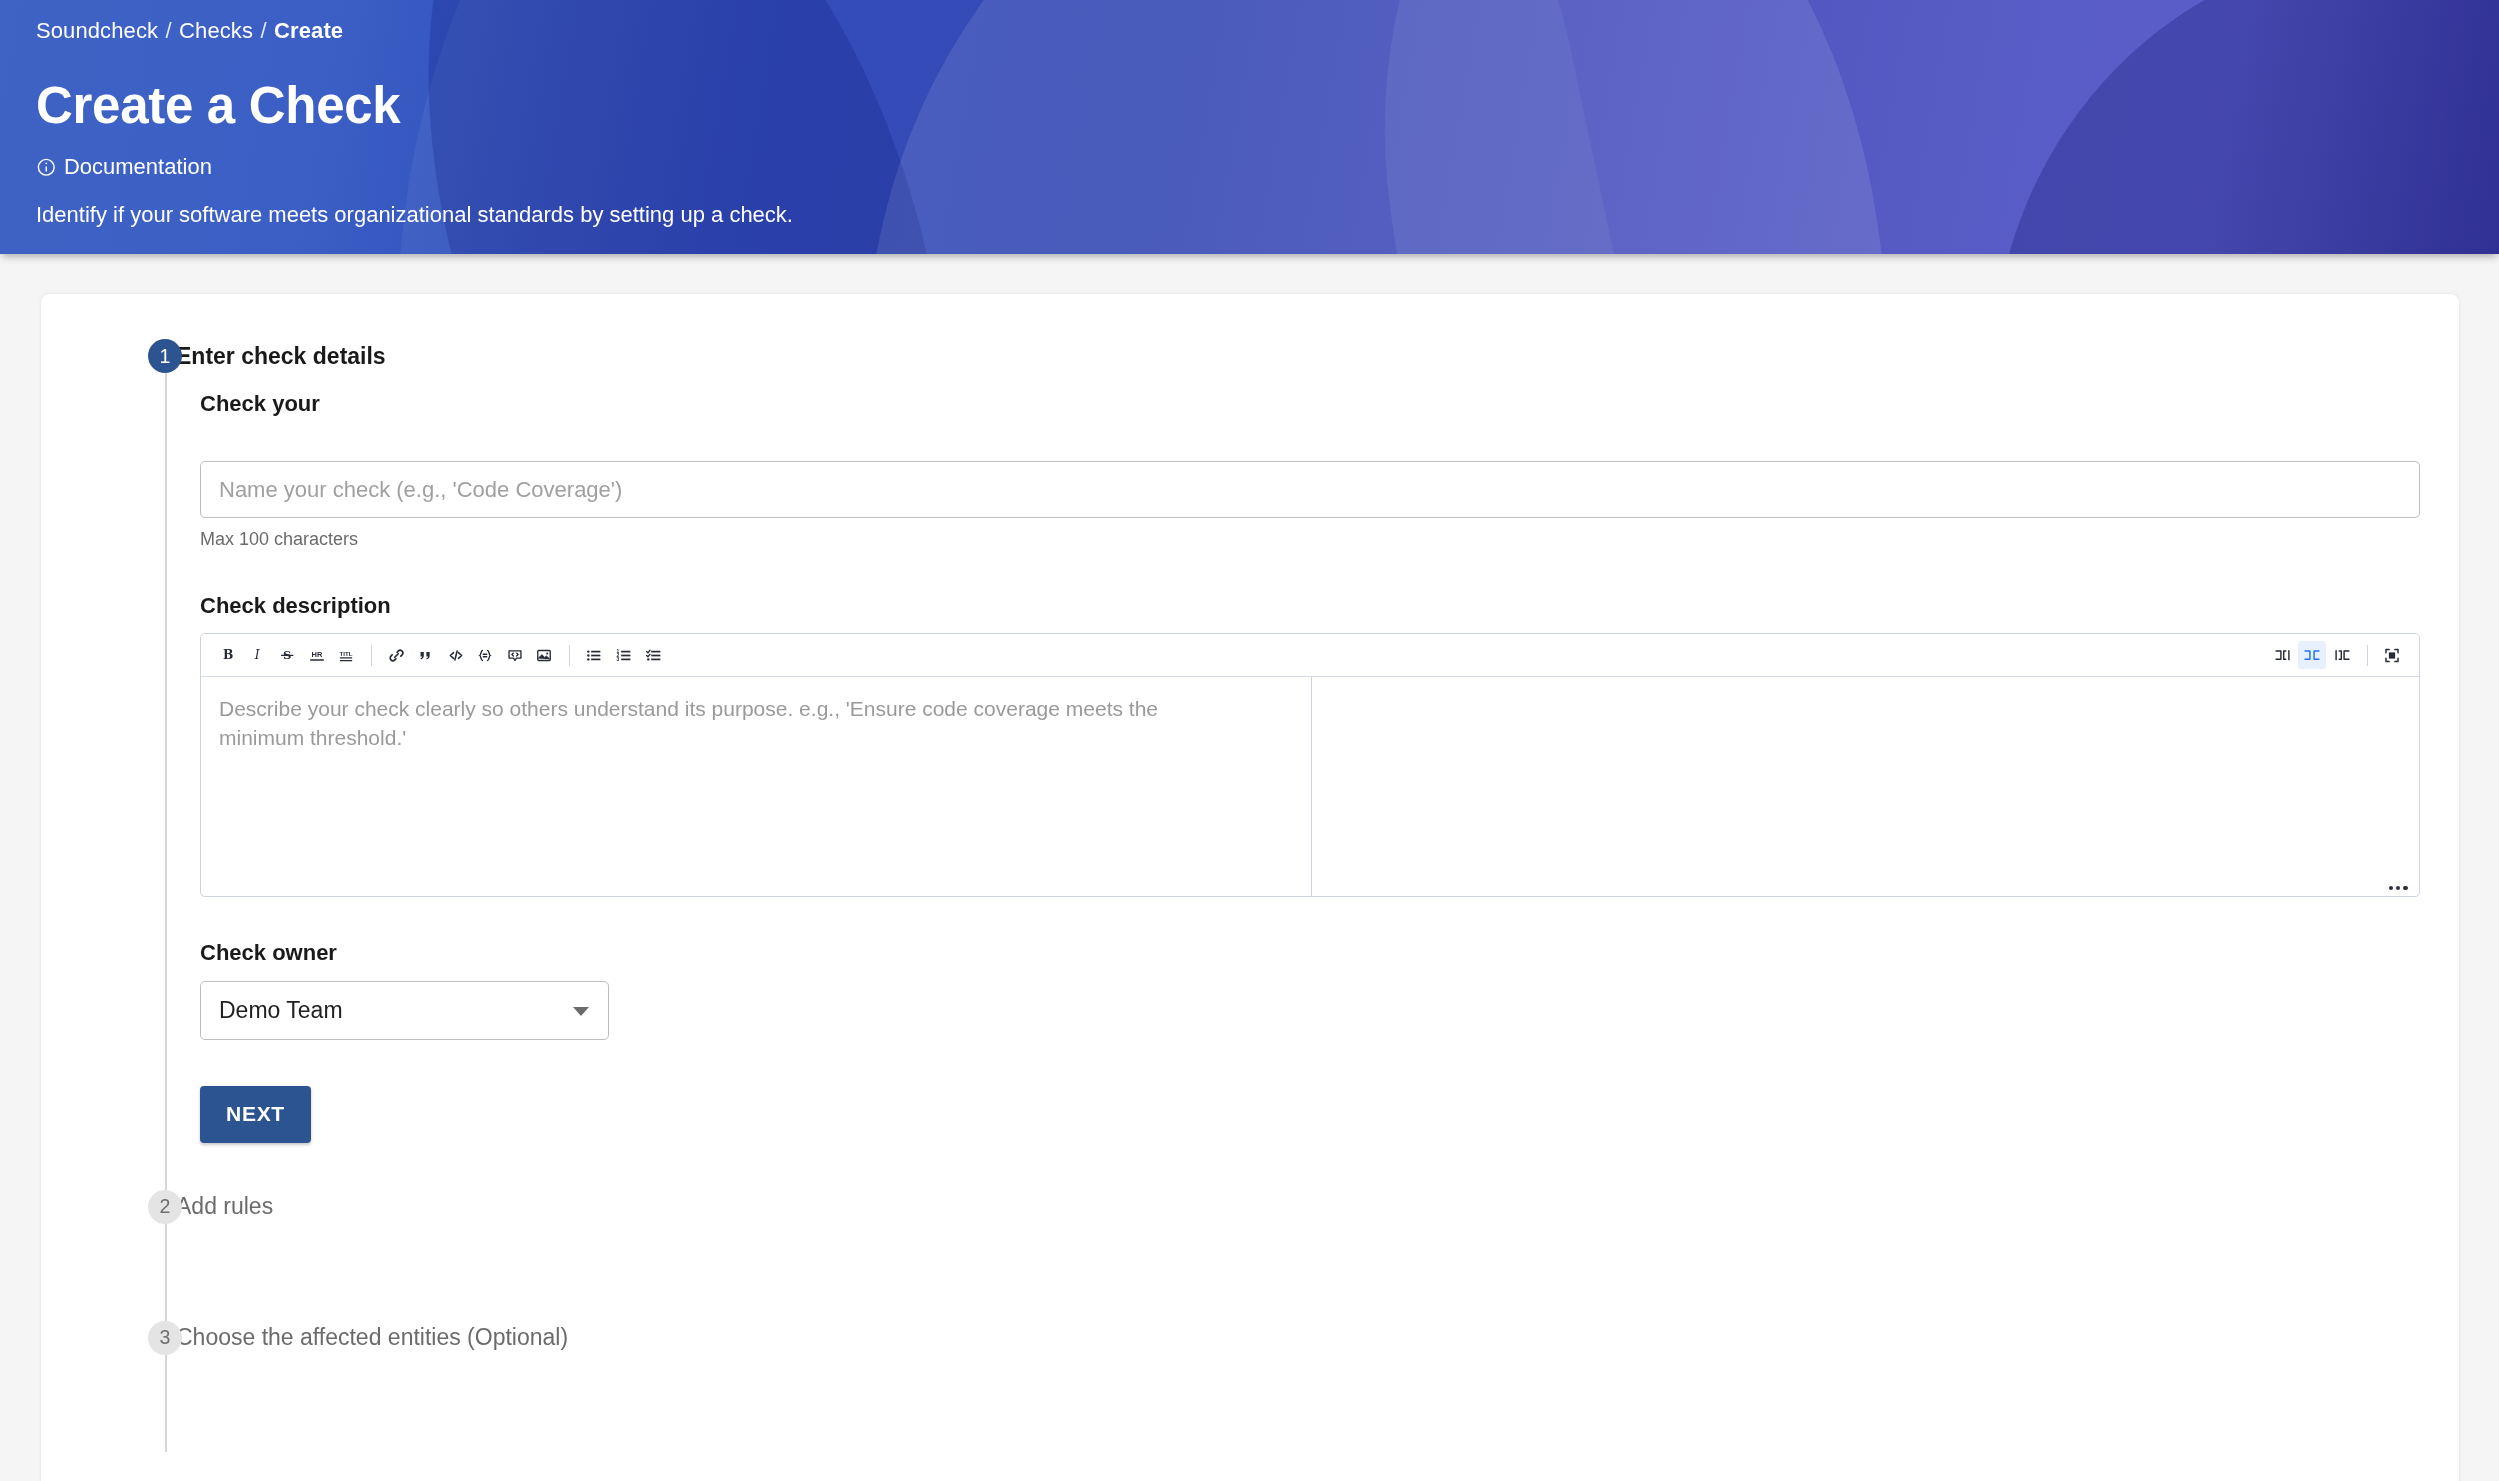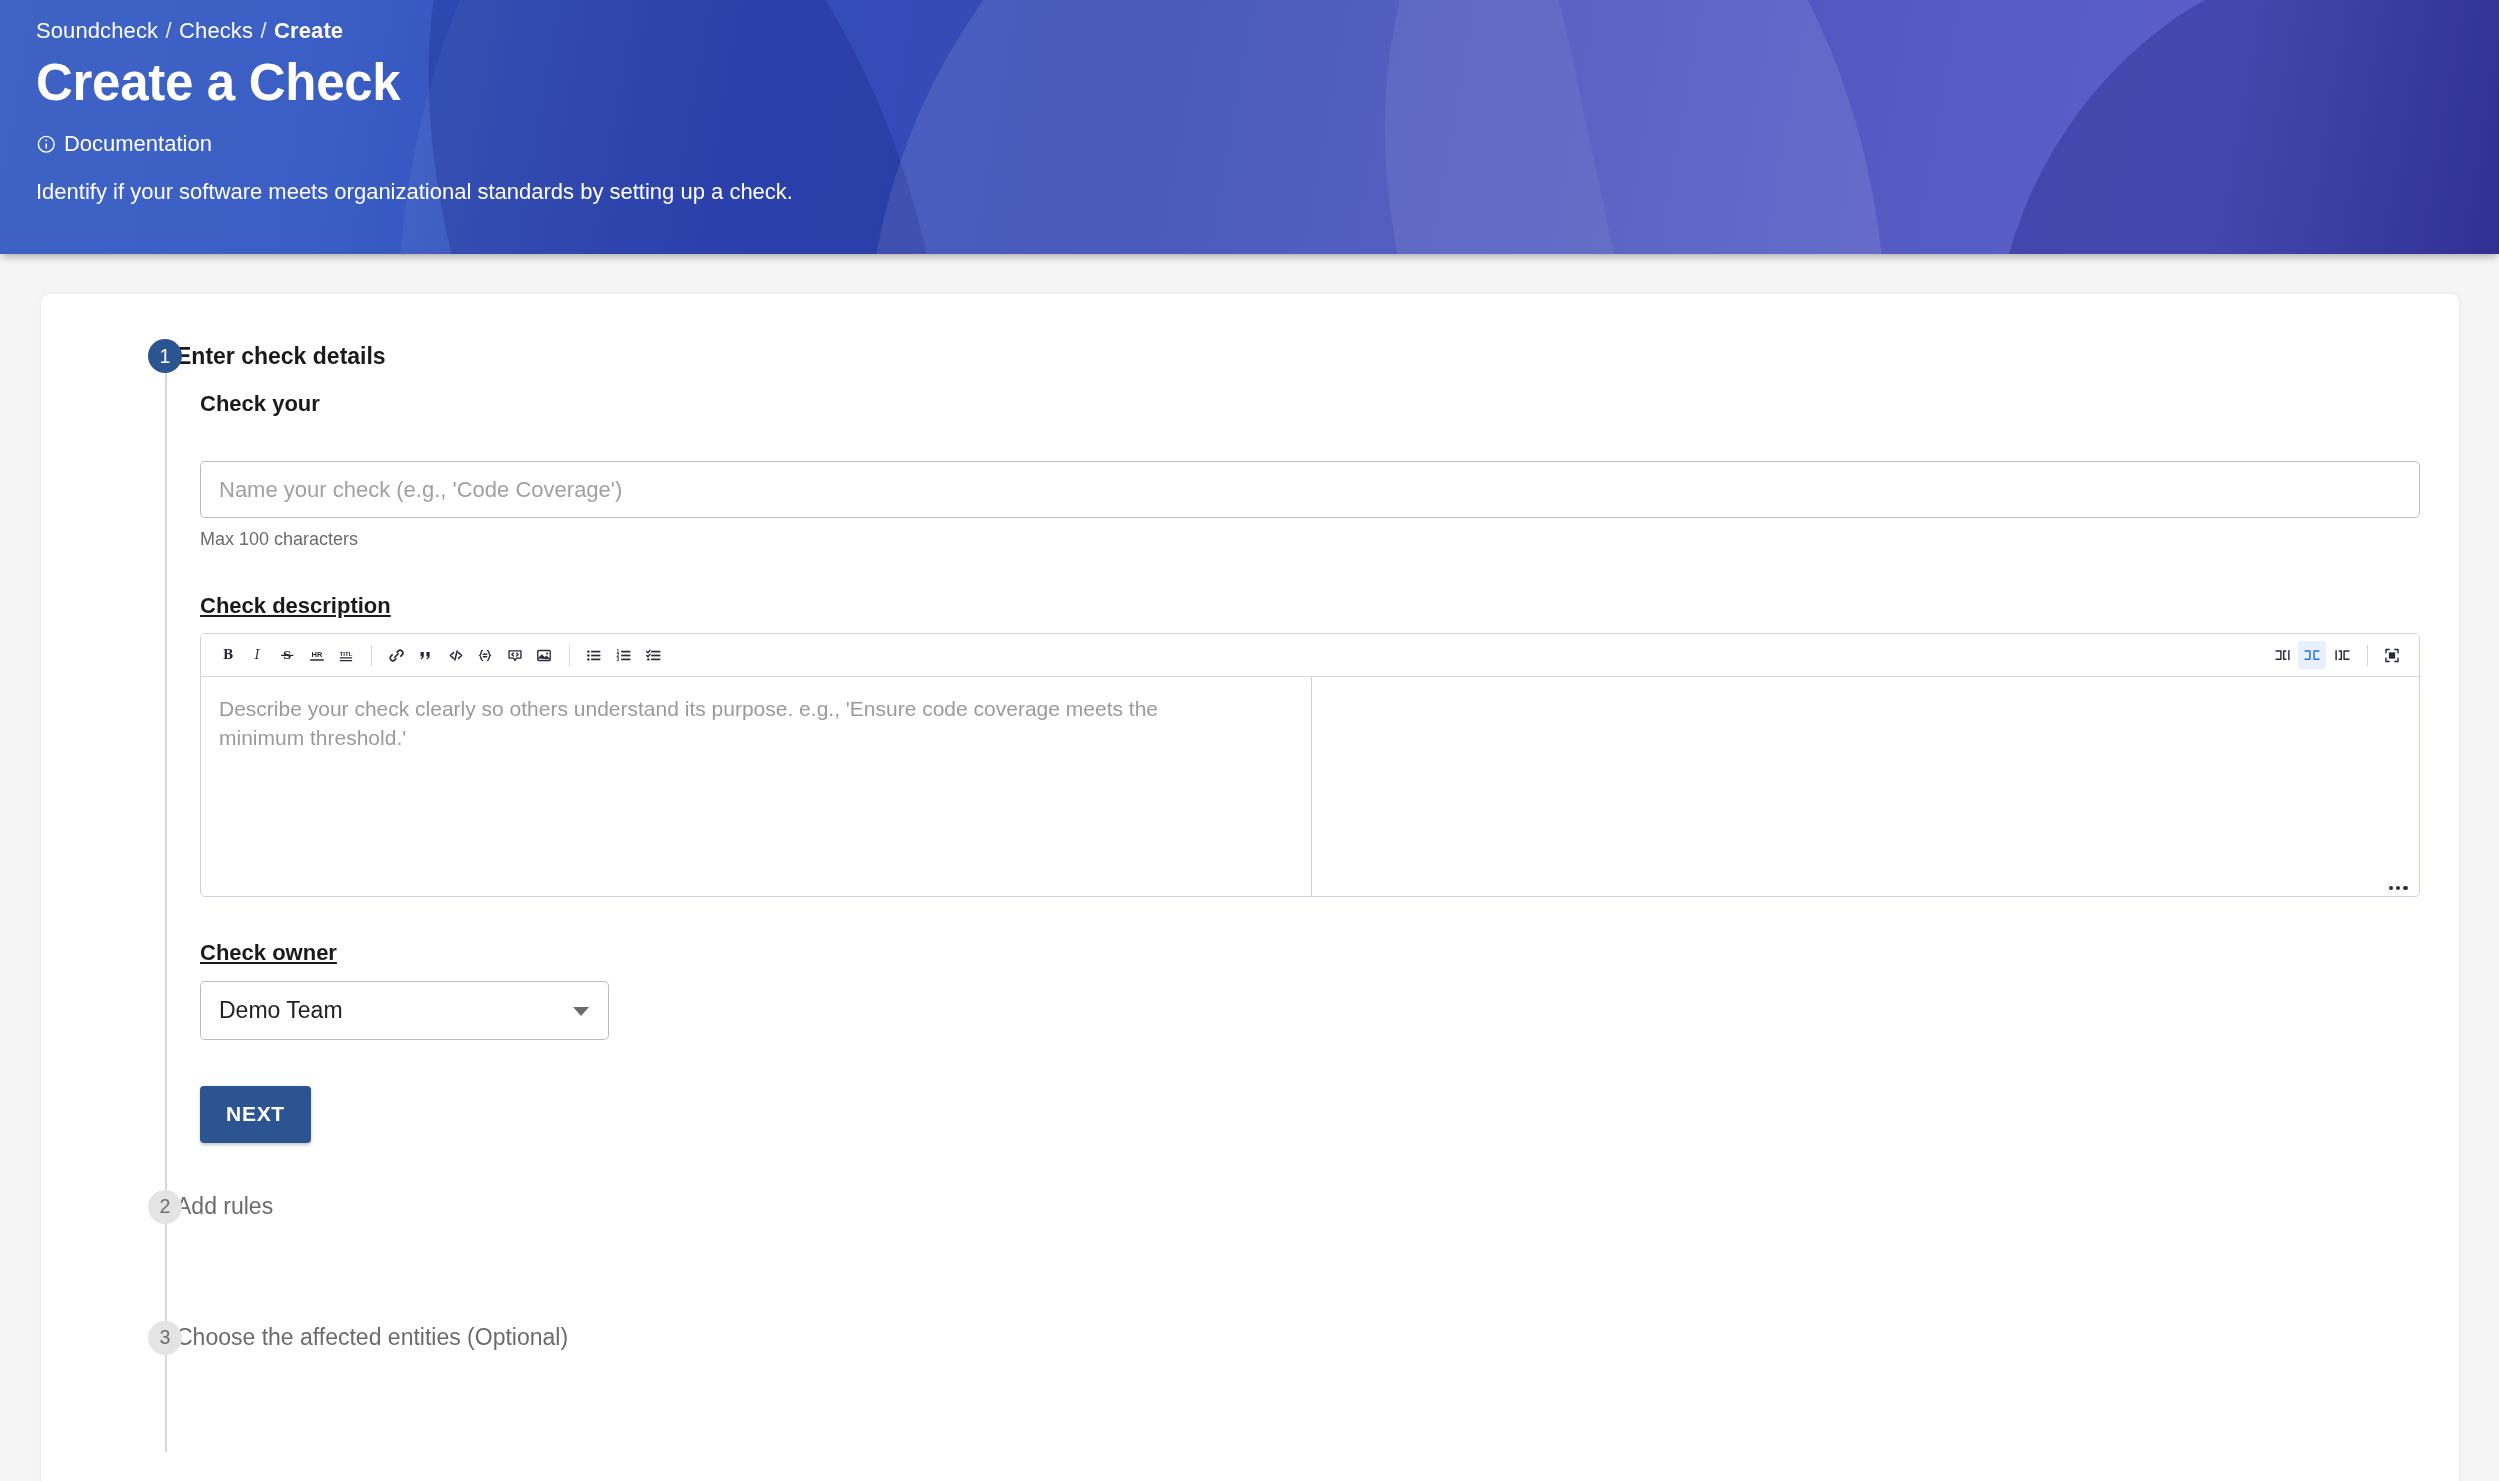--- a/index.html
+++ b/index.html
@@ -63,21 +63,21 @@
     white-space: nowrap;
   }
   .crumb { color: #ffffff; text-decoration: none; }
   .crumb-sep { color: rgba(255,255,255,.85); padding: 0 7.4px; }
   .crumb-current { font-weight: 700; text-align: right; }
 
   .page-title {
     font-size: 51px;
     font-weight: 700;
     color: #ffffff;
-    margin: 12px 0 0 0;
+    margin: 35px 0 0 0;
     letter-spacing: -0.3px;
     line-height: 1.05;
   }
 
   .doc-link {
     margin-top: 21px;
     display: inline-flex;
     align-items: center;
     gap: 7.4px;
     color: #ffffff;
@@ -162,21 +162,21 @@
   .step-2, .step-3 { padding-bottom: 0; }
   .step-spacer { height: 97px; }
 
   
   .field-label {
     font-size: 22px;
     font-weight: 700;
     color: #1a1a1a;
     margin: 0 0 14.7px 0;
   }
-  .field-label.second { margin-top: 43px; text-decoration: underline; }
+  .field-label.second { margin-top: 43px; }
 
   .text-input {
     display: block;
     width: 2220px;
     height: 57px;
     border: 0.8px solid #bdbdbd;
     border-radius: 4.9px;
     background: #ffffff;
     font-family: "Liberation Sans", sans-serif;
     font-size: 22px;

